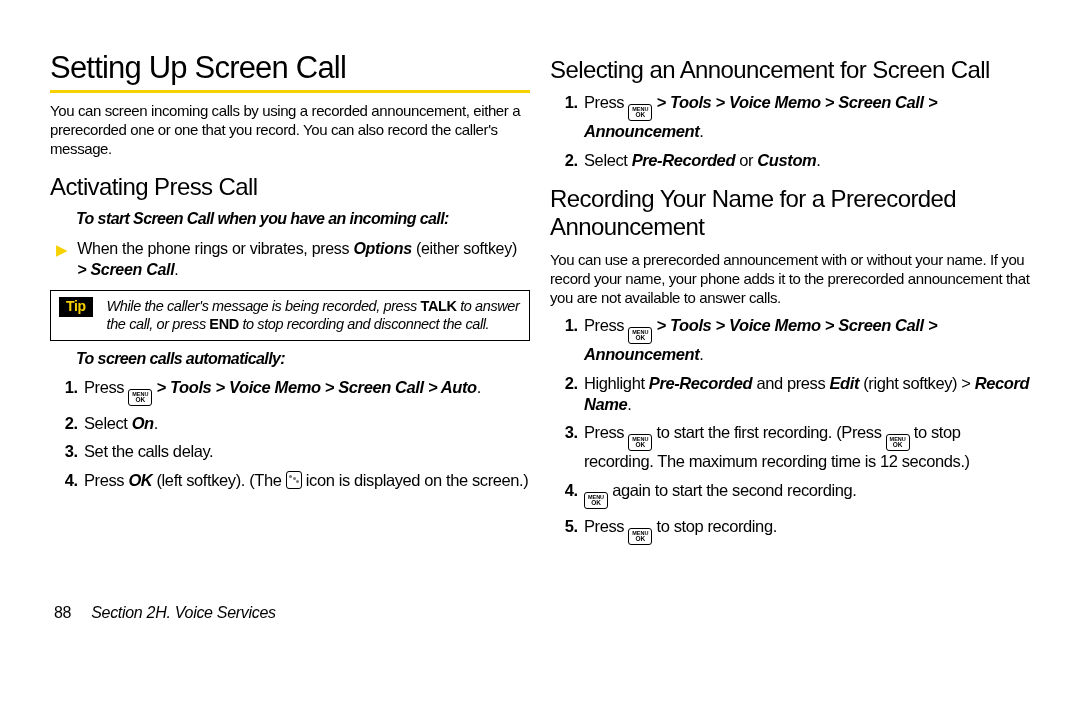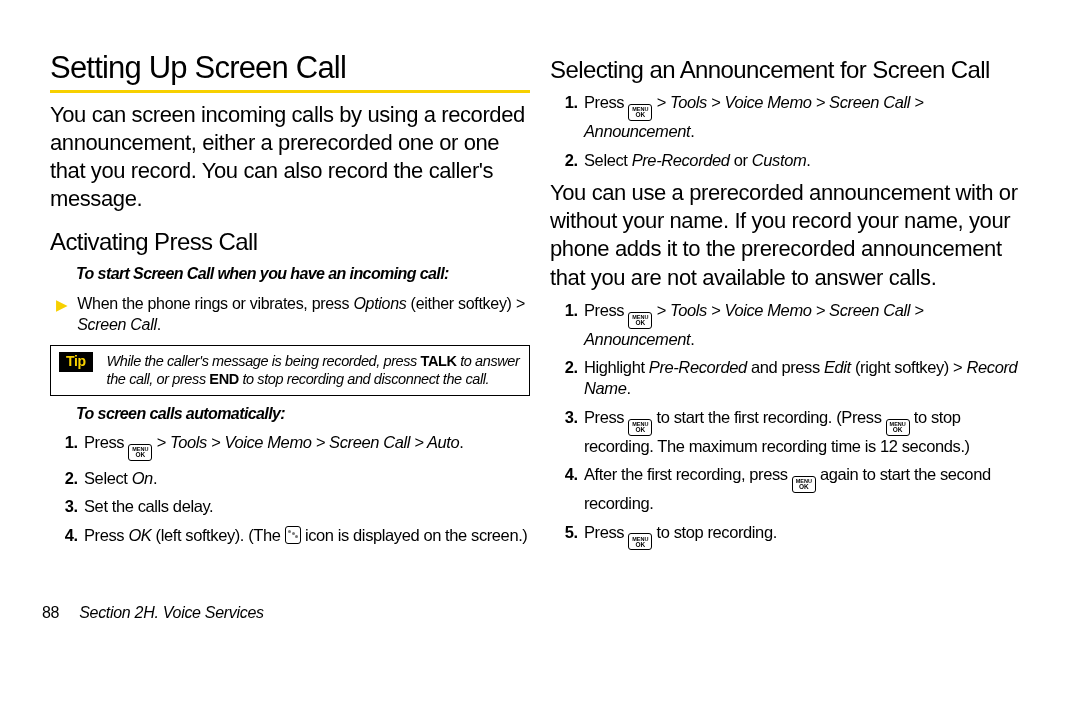--- a/index.html
+++ b/index.html
@@ -37,21 +37,21 @@
     letter-spacing: -0.8px;
   }
   h2 {
     font-size: 24px;
     font-weight: 400;
     margin: 14px 0 8px 0;
     letter-spacing: -0.6px;
     line-height: 1.18;
   }
   p {
-    font-size: 22px;
+    font-size: 15px;
     margin: 8px 0;
     line-height: 1.28;
     letter-spacing: -0.4px;
   }
   .lead-italic {
     font-style: italic;
     font-weight: bold;
     font-size: 16px;
     letter-spacing: -0.6px;
     margin-left: 26px;
@@ -78,21 +78,21 @@
   }
   ol li {
     margin-bottom: 7px;
     padding-left: 2px;
     letter-spacing: -0.4px;
   }
   ol li::marker {
     font-weight: bold;
   }
   b, .bold { font-weight: bold; }
-  .bi { font-weight: normal; font-style: italic; }
+  .bi { font-weight: bold; font-style: italic; }
   .tip-box {
     border: 1px solid #000;
     padding: 6px 8px 6px 8px;
     margin: 10px 0 1px 0;
     font-size: 14.5px;
     line-height: 1.25;
     display: flex;
     gap: 14px;
     font-style: italic;
     letter-spacing: -0.4px;
@@ -142,21 +142,21 @@
     position: absolute;
     border-radius: 50%;
     background: #777;
   }
   .radio-icon::before { width:3px; height:3px; top:3px; left:2px; }
   .radio-icon::after  { width:3px; height:3px; top:8px; right:2px; }
   .radio-icon .d3 { position:absolute; width:3px; height:3px; top:5px; left:6px; background:#777; border-radius:50%; }
   .footer {
     position: absolute;
     bottom: 28px;
-    left: 42px;
+    left: 54px;
     font-size: 16px;
     font-style: italic;
     letter-spacing: -0.3px;
   }
   .footer .pn { font-style: normal; margin-right: 20px; }
 </style>
 </head>
 <body>
 
 <div class="page">
@@ -210,20 +210,21 @@
           <span>Press </span><span class="key">
               <span class="t">MENU</span>
               <span class="b">OK</span>
             </span><span class="bi"> &gt; Tools &gt; Voice Memo &gt; Screen Call &gt; Announcement</span>.
         </li>
         <li>
           <span>Select </span><span class="bi">Pre-Recorded</span><span> or </span><span class="bi">Custom</span>.
         </li>
       </ol>
 
+      <h2>Recording Your Name for a Prerecorded Announcement</h2>
       <p>You can use a prerecorded announcement with or without your name. If you record your name, your phone adds it to the prerecorded announcement that you are not available to answer calls.</p>
 
       <ol>
         <li>
           <span>Press </span><span class="key">
               <span class="t">MENU</span>
               <span class="b">OK</span>
             </span><span class="bi"> &gt; Tools &gt; Voice Memo &gt; Screen Call &gt; Announcement</span>.
         </li>
         <li>
@@ -232,21 +233,21 @@
         <li>
           <span>Press </span><span class="key">
               <span class="t">MENU</span>
               <span class="b">OK</span>
             </span><span> to start the first recording. (Press </span><span class="key">
               <span class="t">MENU</span>
               <span class="b">OK</span>
             </span><span> to stop recording. The maximum recording time is 12 seconds.)</span>
         </li>
         <li>
-          <span>After the first recording, press </span><span class="key">
+          <span class="key">
               <span class="t">MENU</span>
               <span class="b">OK</span>
             </span><span> again to start the second recording.</span>
         </li>
         <li>
           <span>Press </span><span class="key">
               <span class="t">MENU</span>
               <span class="b">OK</span>
             </span><span> to stop recording.</span>
         </li>

